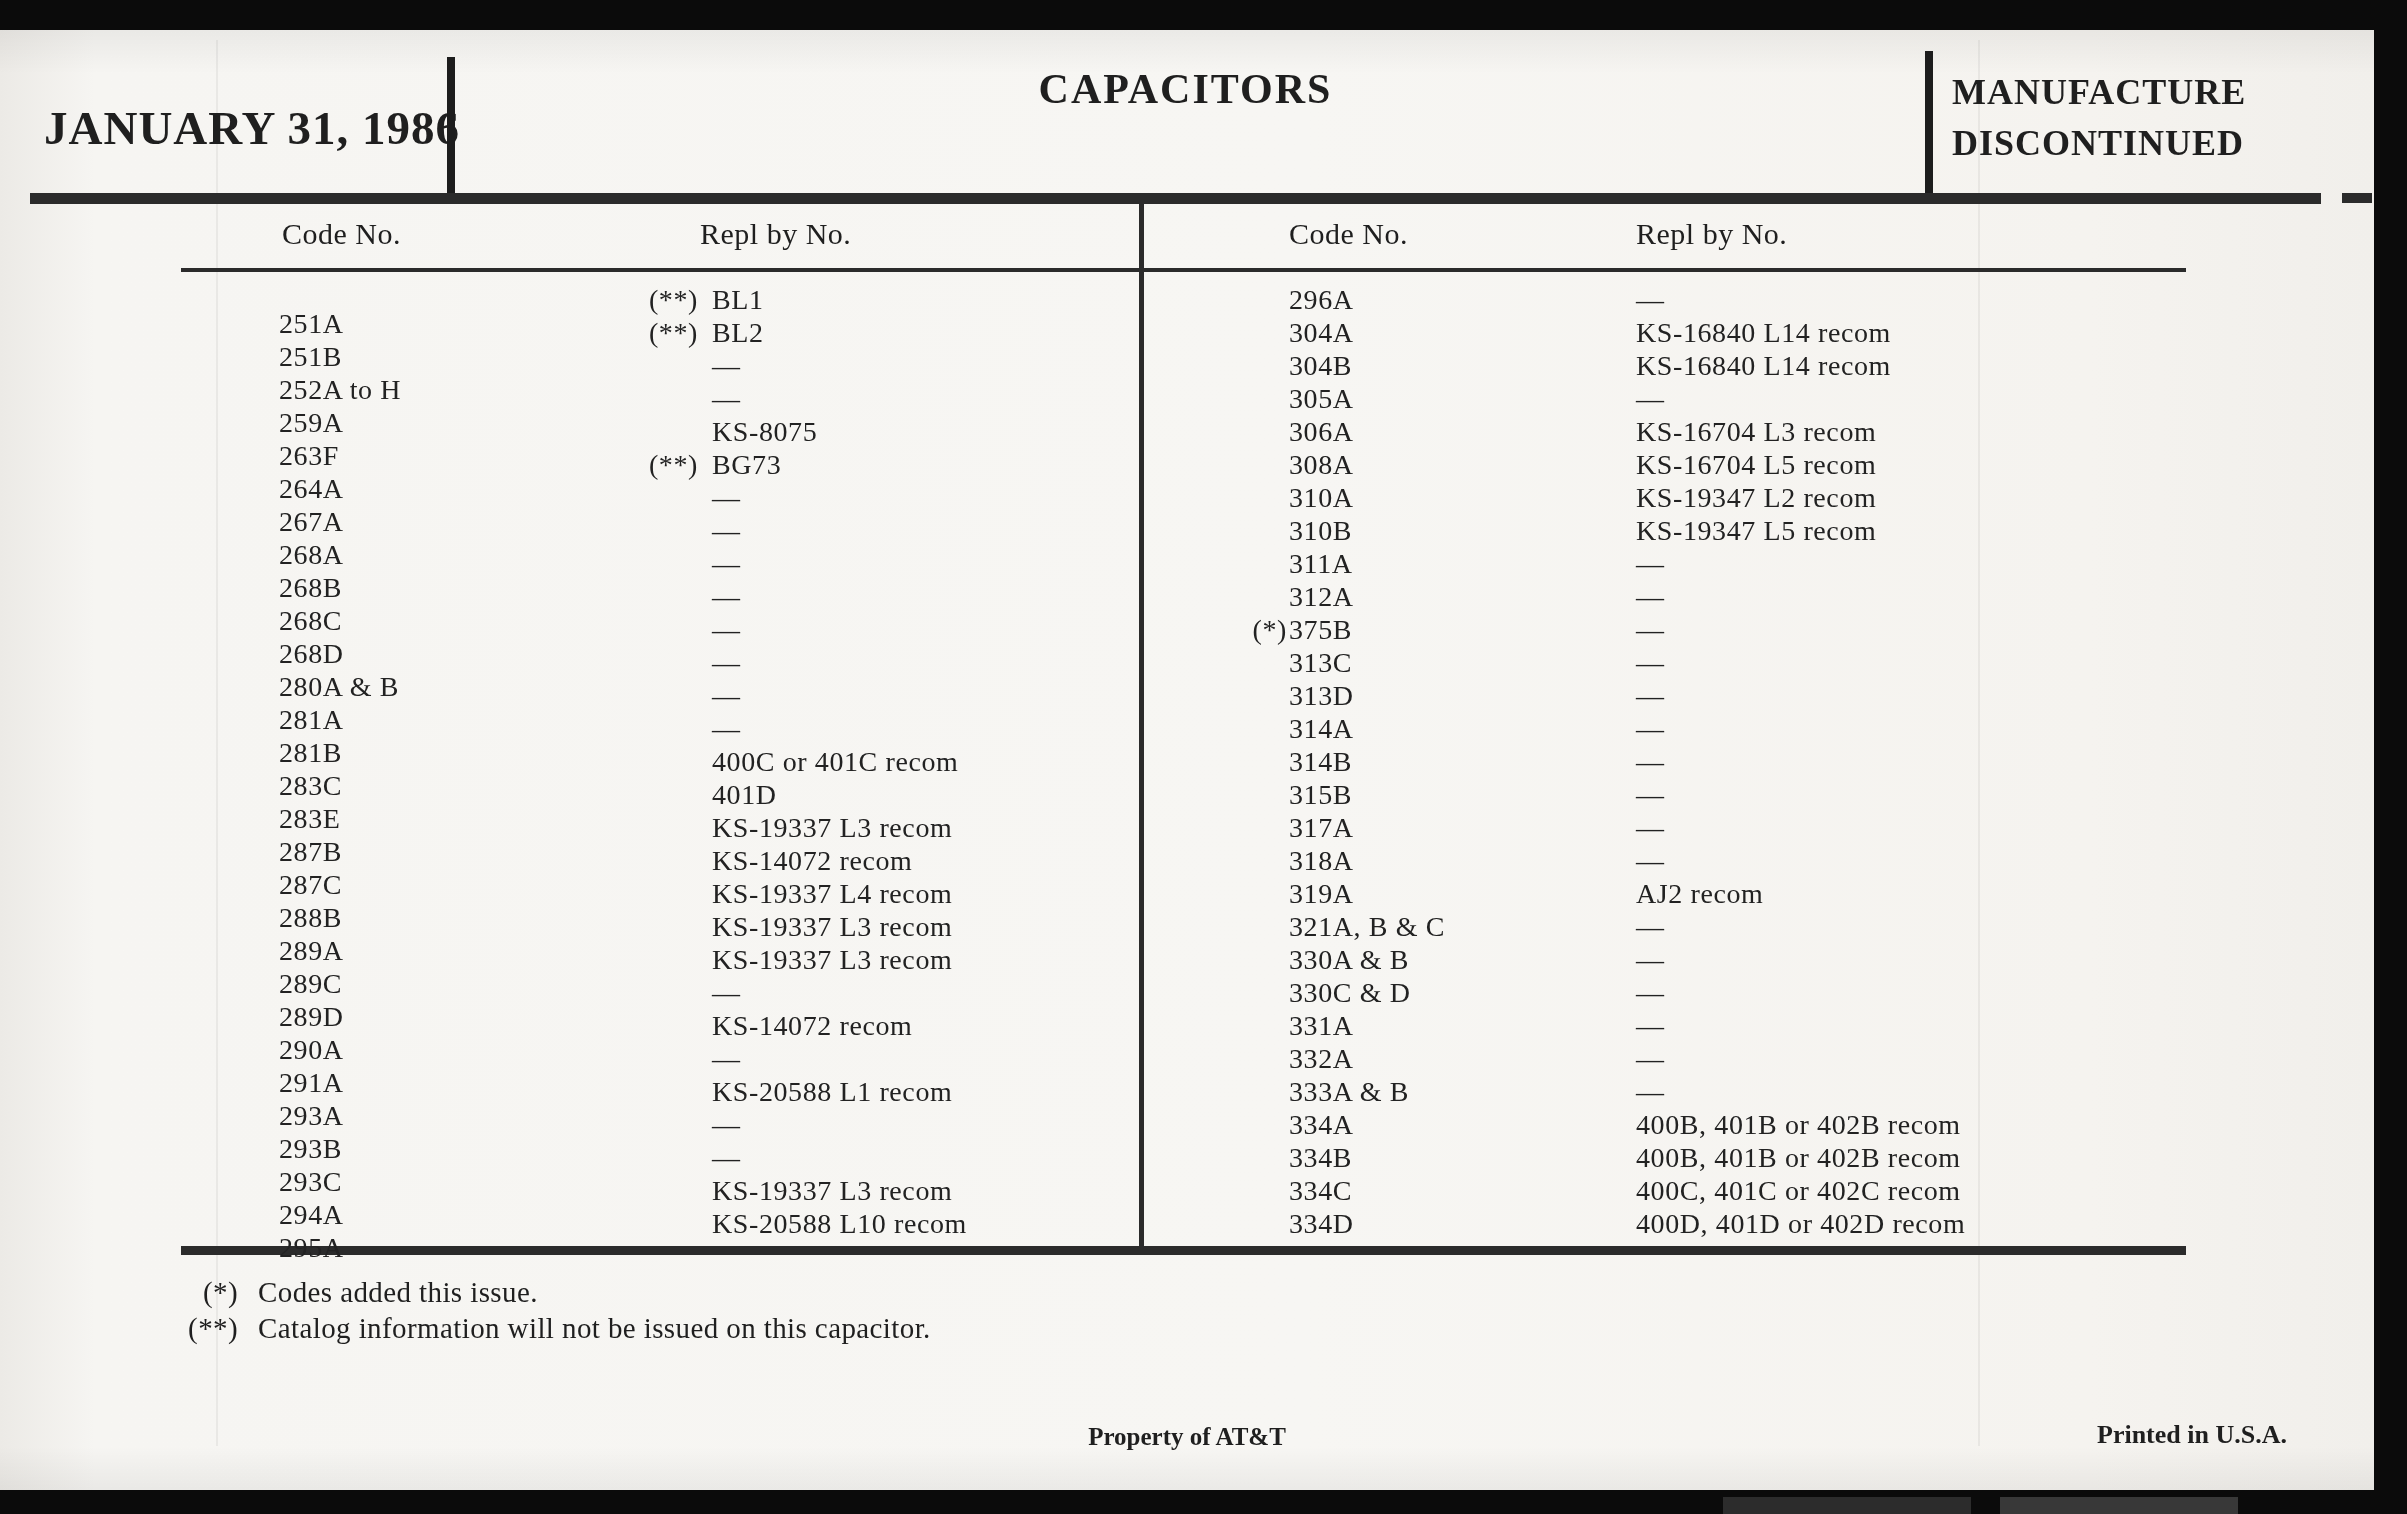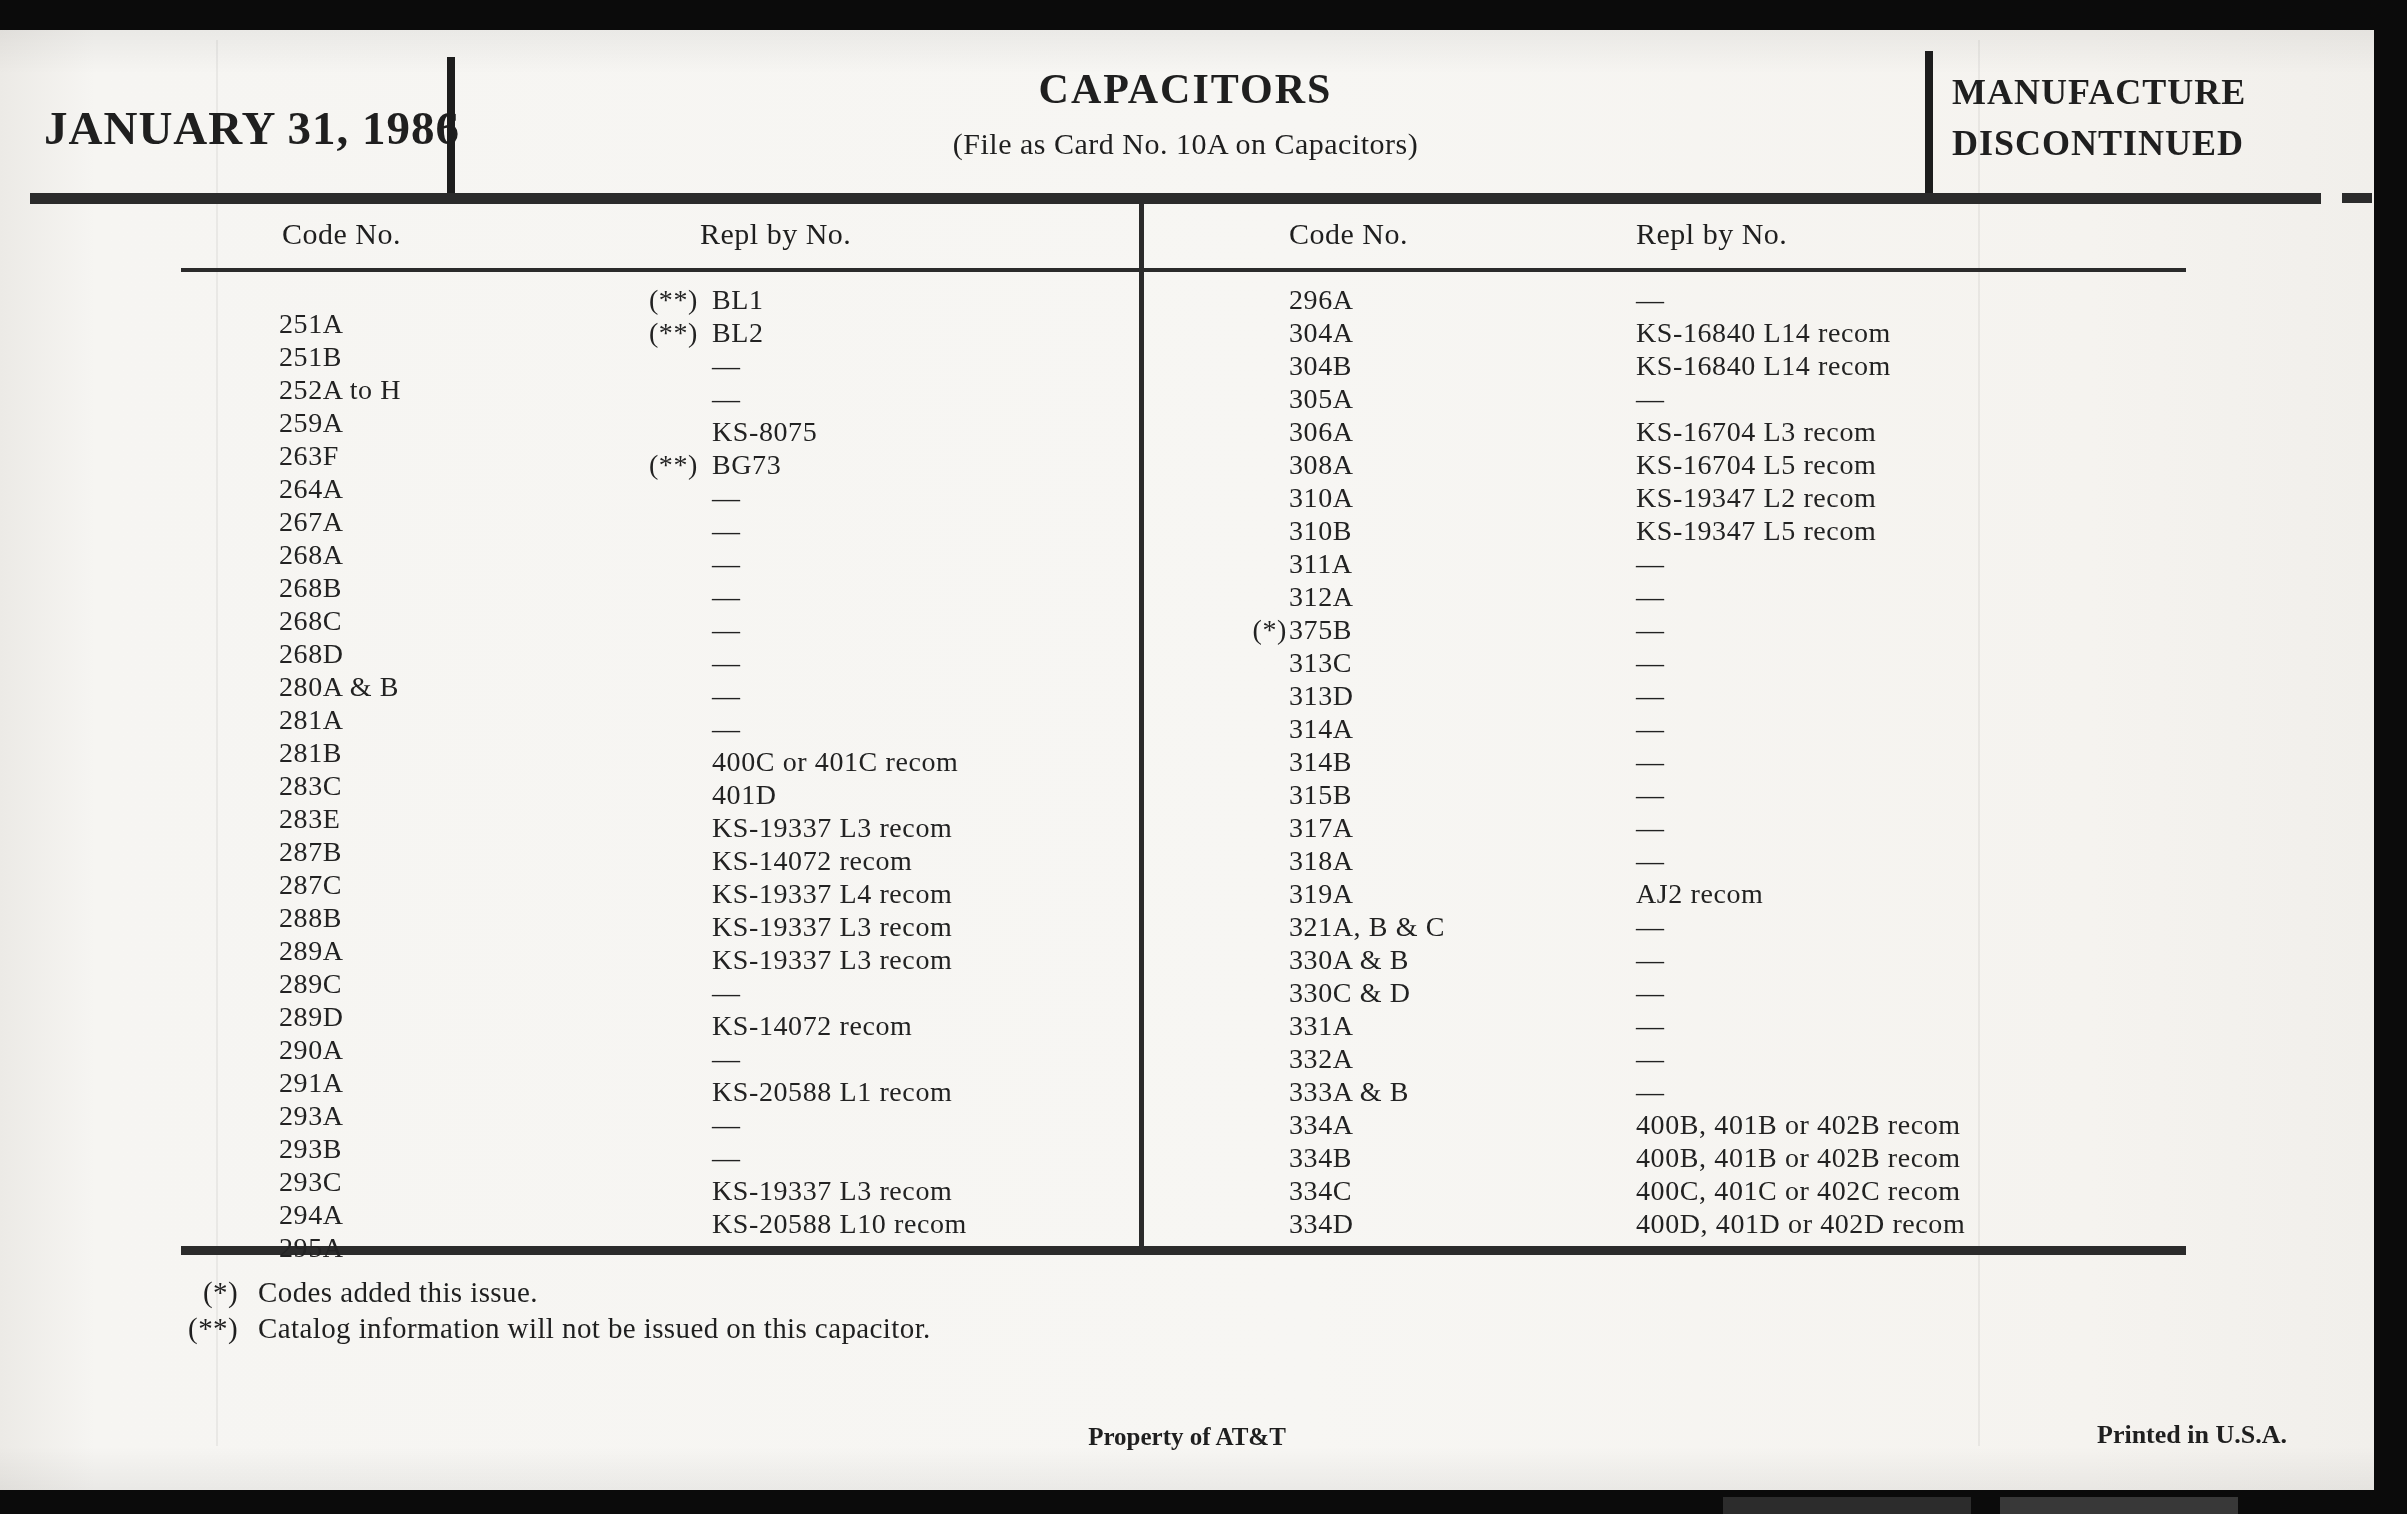--- a/index.html
+++ b/index.html
@@ -51,21 +51,20 @@
   <div class="bar-right"></div>
   <div class="bar-bottom"></div>
   <div class="bar-seg1"></div>
   <div class="bar-seg2"></div>
   <div class="streak" style="left:216px;top:40px;height:1406px;"></div>
   <div class="streak" style="left:1978px;top:40px;height:1406px;"></div>
 
   <div class="abs date">JANUARY 31, 1986</div>
   <div class="vrule" style="left:447px;top:57px;width:8px;height:143px;"></div>
   <div class="abs title-block">CAPACITORS</div>
-  <div class="abs subtitle-block">(File as Card No. 10A on Capacitors)</div>
   <div class="vrule" style="left:1925px;top:51px;width:8px;height:144px;"></div>
   <div class="abs status-block">
     <div>MANUFACTURE</div>
     <div>DISCONTINUED</div>
   </div>
 
   <div class="hrule" style="left:30px;top:193px;width:2291px;height:11px;"></div>
   <div class="hrule" style="left:2342px;top:193px;width:30px;height:10px;"></div>
   <div class="hrule" style="left:181px;top:268px;width:2005px;height:4px;"></div>
   <div class="vrule" style="left:1139px;top:201px;width:5px;height:1049px;background:#2b2b2b;"></div>

